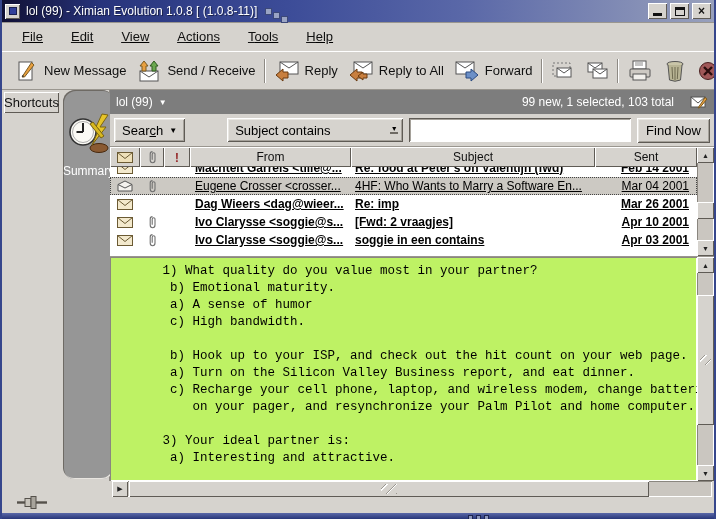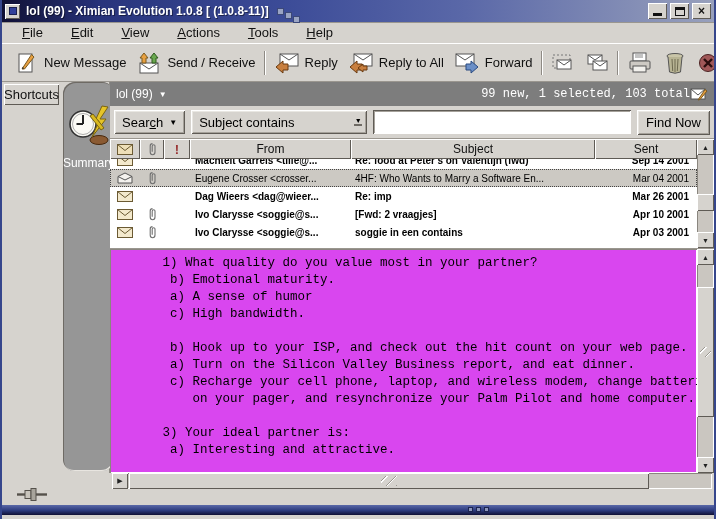--- a/index.html
+++ b/index.html
@@ -12,35 +12,35 @@
   }
   
   .titlebar {
     height:22px; display:flex; align-items:center; padding:0 3px;
     background:linear-gradient(90deg,#101034 0%,#28347c 14%,#3c4c98 40%,#5a68a8 65%,#98a0bc 100%);
   }
   .win-menu-btn { width:15px; height:15px; background:#d6d3ce;
     box-shadow:inset 1px 1px 0 #fff, inset -1px -1px 0 #5f5b55;
     display:flex; align-items:center; justify-content:center; }
   .win-menu-btn i { display:block; width:8px; height:8px; background:#31409a; border:1px solid #1a2050; }
-  .title-text { color:#fff; font-size:12px; font-weight:bold; margin-left:6px; white-space:nowrap;
+  .title-text { color:#fff; font-size:12px; font-weight:normal; margin-left:6px; white-space:nowrap;
     text-shadow:1px 1px 0 rgba(0,0,0,.45); }
   .title-deco { display:flex; margin-left:8px; }
   .title-deco i { width:7px; height:7px; background:#9aa4c4; border:1px solid #3c4878; display:block; }
   .title-deco i:nth-child(2){ transform:translate(1px,4px); }
   .title-deco i:nth-child(3){ transform:translate(2px,8px); }
   .tb-spacer { flex:1; }
   .tb-btn { width:19px; height:16px; margin-left:3px; background:#d6d3ce;
     box-shadow:inset 1px 1px 0 #fff, inset -1px -1px 0 #5f5b55;
     display:flex; align-items:center; justify-content:center; font-size:12px; font-weight:bold; color:#111; }
   .gl-min { width:9px; height:9px; border-bottom:3px solid #111; }
   .gl-max { width:10px; height:9px; border:1px solid #111; border-top-width:3px; }
   
-  .menubar { height:22px; display:flex; align-items:center; padding:0 6px;
-    border-bottom:1px solid #fff; box-shadow:0 1px 0 #9a968f inset; }
+  .menubar { height:30px; display:flex; align-items:center; padding:0 6px;
+    border-bottom:1px solid #fff; box-shadow:0 1px 0 #9a968f inset;text-decoration:underline; }
   .menu-item { padding:3px 14px; font-size:13px; color:#111; cursor:default; }
   
   .toolbar { height:38px; display:flex; align-items:center; padding:0 4px;
     border-bottom:1px solid #9a968f; }
   .tool-handle { width:9px; height:28px; margin:0 4px 0 0;
     background:repeating-linear-gradient(180deg,#fff 0 1px,#8e8a84 1px 2px,#d6d3ce 2px 5px); }
   .tool-btn { display:flex; align-items:center; gap:5px; padding:3px 5px; font-size:13px; color:#111; white-space:nowrap; }
   .tool-sep { width:2px; height:24px; margin:0 3px; border-left:1px solid #8e8a84; border-right:1px solid #fff; }
   .tool-btn svg { display:block; }
   
@@ -54,68 +54,68 @@
     box-shadow:inset 1px 1px 0 #6e6a64, inset -1px -1px 0 #e8e5e0;
     display:flex; flex-direction:column; align-items:center; padding-top:22px;border-radius:12px; }
   .shortcut-item { display:flex; flex-direction:column; align-items:center; gap:8px; }
   .shortcut-label { color:#fff; font-size:12px; }
   .content { flex:1; display:flex; flex-direction:column; min-width:0; }
   
   .folder-bar { height:24px; background:#7d7d7d; color:#fff; display:flex; align-items:center;
     padding:0 6px; font-size:12px; }
   .folder-selector { display:flex; align-items:center; gap:6px; }
   .folder-chevron { font-size:8px; }
-  .folder-status { margin-left:auto; margin-right:0;font-family:Liberation Mono, monospace; }
+  .folder-status { margin-left:auto; margin-right:16px; }
   
   .search-bar { height:33px; display:flex; align-items:center; gap:6px; padding:0 4px;
     background:#d6d3ce; border-bottom:1px solid #9a968f; }
   .raised { background:#d6d3ce; box-shadow:inset 1px 1px 0 #fff, inset -1px -1px 0 #5f5b55, inset 2px 2px 0 #e9e7e2, inset -2px -2px 0 #a5a19a; }
   .search-menu-btn { height:24px; padding:0 8px; display:flex; align-items:center; gap:6px; font-size:13px; }
-  .criteria-select { height:24px; width:176px; display:flex; align-items:center; font-size:13px; }
+  .criteria-select { height:24px; width:176px; display:flex; align-items:center; font-size:13px;margin-left:36px; }
   .criteria-select .val { flex:1; padding-left:8px; }
   .criteria-arrow { width:18px; display:flex; flex-direction:column; align-items:center; justify-content:center; font-size:7px; line-height:5px; }
   .criteria-arrow b { display:block; width:8px; height:2px; background:#6e6a64; margin-top:1px; }
   .search-input { flex:1; height:24px; border:none; background:#fff; font-size:13px; padding:0 4px;
     box-shadow:inset 1px 1px 0 #5f5b55, inset -1px -1px 0 #fff, inset 2px 2px 0 #a5a19a; }
   .find-btn { height:25px; padding:0 9px; font-size:13px; display:flex; align-items:center; }
   
   .message-list { position:relative; height:110px; background:#fff;
     border-bottom:1px solid #9a968f; }
   .list-inner { margin-right:17px; }
   .list-header { display:flex; height:20px; }
   .hcell { background:#d6d3ce; box-shadow:inset 1px 1px 0 #fff, inset -1px -1px 0 #5f5b55;
     display:flex; align-items:center; justify-content:center; font-size:12px; color:#111; }
   .c-env{width:30px;} .c-clip{width:24px;} .c-imp{width:26px;}
   .c-from{width:161px;} .c-subj{width:244px;} .c-sent{width:102px;}
   .imp-mark { color:#993333; font-weight:bold; font-size:13px; }
   .rows { overflow:hidden; }
   .clip-wrap { height:10px; overflow:hidden; }
   .clip-wrap .row { margin-top:-8px; }
-  .row { display:flex; height:18px; align-items:center; font-size:10px; color:#000; background:#fff; }
+  .row { display:flex; height:18px; align-items:center; font-size:12px; color:#000; background:#fff;text-decoration:underline; }
   .row.unread { font-weight:bold; }
   .row.selected { background:#ccc9c3; outline:1px dotted #444; outline-offset:-1px; }
   .row .cell { overflow:hidden; white-space:nowrap; }
   .row .c-env, .row .c-clip, .row .c-imp { display:flex; justify-content:center; align-items:center; }
   .row .c-from { padding-left:5px; }
   .row .c-subj { padding-left:4px; }
   .row .c-sent { text-align:right; padding-right:8px; }
   
   .vsb { position:absolute; right:0; top:0; bottom:0; width:17px; background:#cac6c0;
     box-shadow:inset 1px 1px 0 #8a867f, inset -1px -1px 0 #fff; }
   .sb-btn { position:absolute; left:0; width:17px; height:16px; background:#d6d3ce;
     box-shadow:inset 1px 1px 0 #fff, inset -1px -1px 0 #5f5b55;
     display:flex; align-items:center; justify-content:center; font-size:7px; color:#222; }
   .sb-up{ top:0; } .sb-down{ bottom:0; }
   .sb-thumb { position:absolute; left:0; width:17px; background:#d6d3ce;
     box-shadow:inset 1px 1px 0 #fff, inset -1px -1px 0 #5f5b55; }
   .sb-thumb.grip::after { content:""; position:absolute; left:3px; right:3px; top:50%; margin-top:-5px; height:10px;
     background:repeating-linear-gradient(135deg,transparent 0 3px,#9a968f 3px 4px,#fff 4px 5px,transparent 5px 7px); }
   
   .preview { position:relative; flex:1; min-height:0; }
-  .preview-text { position:absolute; left:0; top:0; right:17px; bottom:0; background:#d946ef; overflow:hidden;
+  .preview-text { position:absolute; left:0; top:0; right:17px; bottom:0; background:#bef264; overflow:hidden;
     box-shadow:inset 1px 1px 0 #8a867f, inset -1px -1px 0 #fff; padding-top:6px; }
   .pline { height:17px; font:12.5px/17px "Liberation Mono", monospace; white-space:pre; color:#000; }
   
   .bottom-zone { position:relative; height:32px; background:#d6d3ce; }
   .hsb { position:absolute; left:110px; right:2px; top:0; height:16px; background:#cac6c0;
     box-shadow:inset 1px 1px 0 #8a867f, inset -1px -1px 0 #fff; }
   .hsb .sb-left { position:absolute; left:0; top:0; width:16px; height:16px; }
   .hsb .sb-right { position:absolute; right:0; top:0; width:16px; height:16px; }
   .hsb .sb-btn { height:16px; width:16px; }
   .hsb-thumb { position:absolute; left:17px; top:0; width:520px; height:16px; background:#d6d3ce;
@@ -344,21 +344,21 @@
                 <span class="cell c-env">
                   <svg width="16" height="11" viewBox="0 0 16 11">
                       <rect x="0.5" y="0.5" width="15" height="10" fill="#f3e9cd" stroke="#6b5a33"></rect>
                       <path d="M0.5 0.5 L8 6.5 L15.5 0.5" fill="none" stroke="#6b5a33"></path>
                     </svg>
                 </span>
                 <span class="cell c-clip"></span>
                 <span class="cell c-imp"></span>
                 <span class="cell c-from">Machtelt Garrels &lt;tille@...</span>
                 <span class="cell c-subj">Re: food at Peter's on Valentijn (fwd)</span>
-                <span class="cell c-sent">Sep 14 2001</span>
+                <span class="cell c-sent">Feb 14 2001</span>
               </div>
             </div>
 
             <div class="row selected">
               <span class="cell c-env">
                 <svg width="16" height="12" viewBox="0 0 16 12">
                     <path d="M1 4.5 L8 1 L15 4.5 L15 11 L1 11 Z" fill="#f4f2ee" stroke="#555"></path>
                     <path d="M1 4.5 L8 8 L15 4.5" fill="none" stroke="#555"></path>
                   </svg>
               </span>

